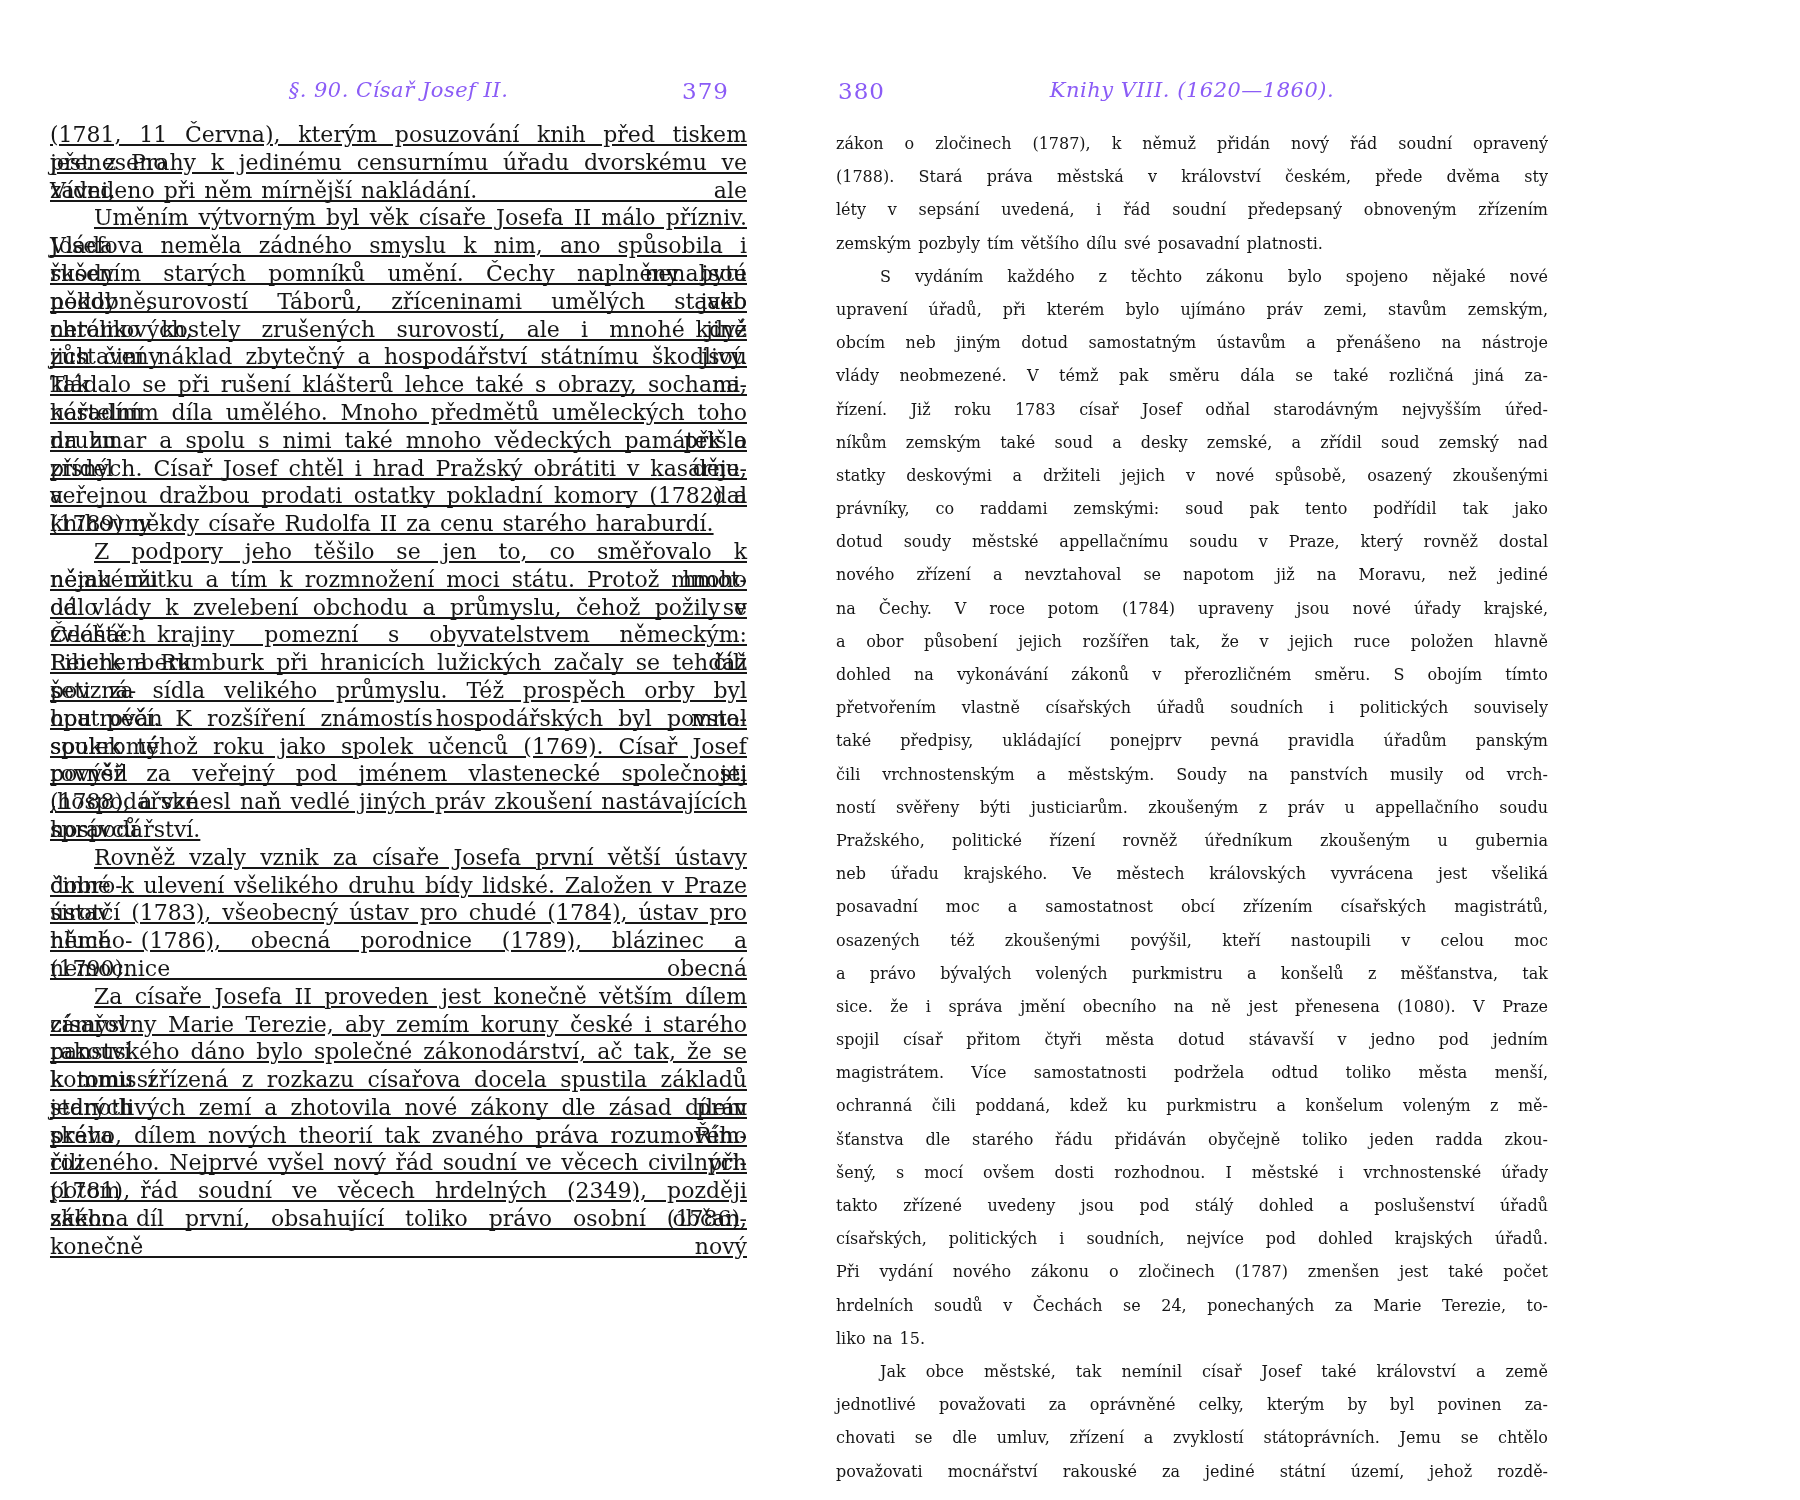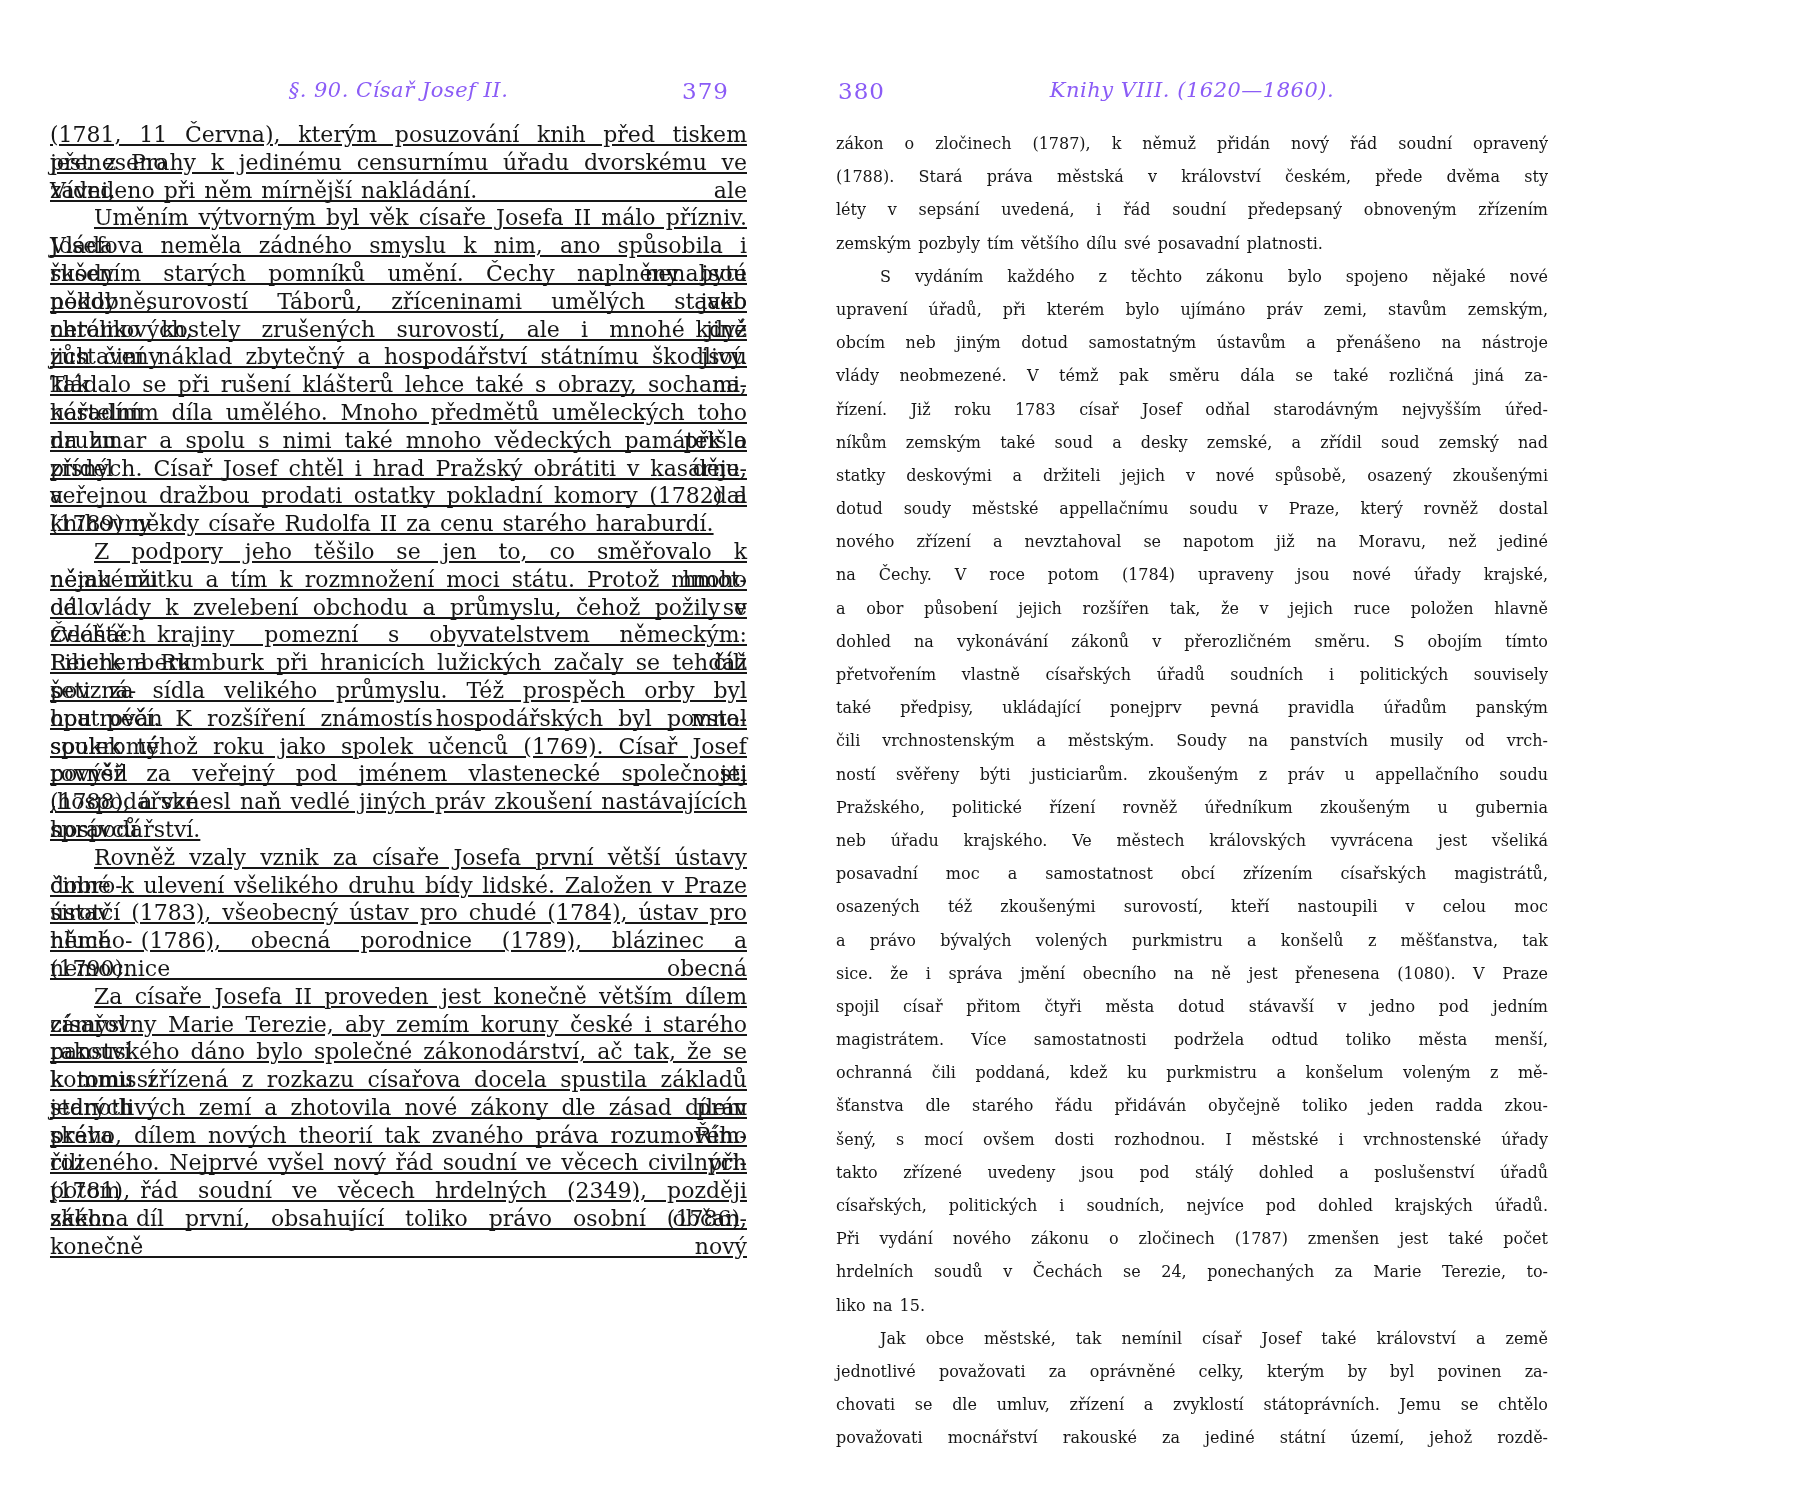--- a/index.html
+++ b/index.html
@@ -132,33 +132,34 @@
         <div class="line">(1788). Stará práva městská v království českém, přede dvěma sty</div>
         <div class="line">léty v sepsání uvedená, i řád soudní předepsaný obnoveným zřízením</div>
         <div class="line short">zemským pozbyly tím většího dílu své posavadní platnosti.</div>
         <div class="line indent">S vydáním každého z těchto zákonu bylo spojeno nějaké nové</div>
         <div class="line">upravení úřadů, při kterém bylo ujímáno práv zemi, stavům zemským,</div>
         <div class="line">obcím neb jiným dotud samostatným ústavům a přenášeno na nástroje</div>
         <div class="line">vlády neobmezené. V témž pak směru dála se také rozličná jiná za-</div>
         <div class="line">řízení. Již roku 1783 císař Josef odňal starodávným nejvyšším úřed-</div>
         <div class="line">níkům zemským také soud a desky zemské, a zřídil soud zemský nad</div>
         <div class="line">statky deskovými a držiteli jejich v nové spůsobě, osazený zkoušenými</div>
+        <div class="line">právníky, co raddami zemskými: soud pak tento podřídil tak jako</div>
         <div class="line">dotud soudy městské appellačnímu soudu v Praze, který rovněž dostal</div>
         <div class="line">nového zřízení a nevztahoval se napotom již na Moravu, než jediné</div>
         <div class="line">na Čechy. V roce potom (1784) upraveny jsou nové úřady krajské,</div>
         <div class="line">a obor působení jejich rozšířen tak, že v jejich ruce položen hlavně</div>
         <div class="line">dohled na vykonávání zákonů v přerozličném směru. S obojím tímto</div>
         <div class="line">přetvořením vlastně císařských úřadů soudních i politických souvisely</div>
         <div class="line">také předpisy, ukládající ponejprv pevná pravidla úřadům panským</div>
         <div class="line">čili vrchnostenským a městským. Soudy na panstvích musily od vrch-</div>
         <div class="line">ností svěřeny býti justiciarům. zkoušeným z práv u appellačního soudu</div>
         <div class="line">Pražského, politické řízení rovněž úředníkum zkoušeným u gubernia</div>
         <div class="line">neb úřadu krajského. Ve městech královských vyvrácena jest všeliká</div>
         <div class="line">posavadní moc a samostatnost obcí zřízením císařských magistrátů,</div>
-        <div class="line">osazených též zkoušenými surovostí, kteří nastoupili v celou moc</div>
+        <div class="line">osazených též zkoušenými povýšil, kteří nastoupili v celou moc</div>
         <div class="line">a právo bývalých volených purkmistru a konšelů z měšťanstva, tak</div>
         <div class="line">sice. že i správa jmění obecního na ně jest přenesena (1080). V Praze</div>
         <div class="line">spojil císař přitom čtyři města dotud stávavší v jedno pod jedním</div>
         <div class="line">magistrátem. Více samostatnosti podržela odtud toliko města menší,</div>
         <div class="line">ochranná čili poddaná, kdež ku purkmistru a konšelum voleným z mě-</div>
         <div class="line">šťanstva dle starého řádu přidáván obyčejně toliko jeden radda zkou-</div>
         <div class="line">šený, s mocí ovšem dosti rozhodnou. I městské i vrchnostenské úřady</div>
         <div class="line">takto zřízené uvedeny jsou pod stálý dohled a poslušenství úřadů</div>
         <div class="line">císařských, politických i soudních, nejvíce pod dohled krajských úřadů.</div>
         <div class="line">Při vydání nového zákonu o zločinech (1787) zmenšen jest také počet</div>

